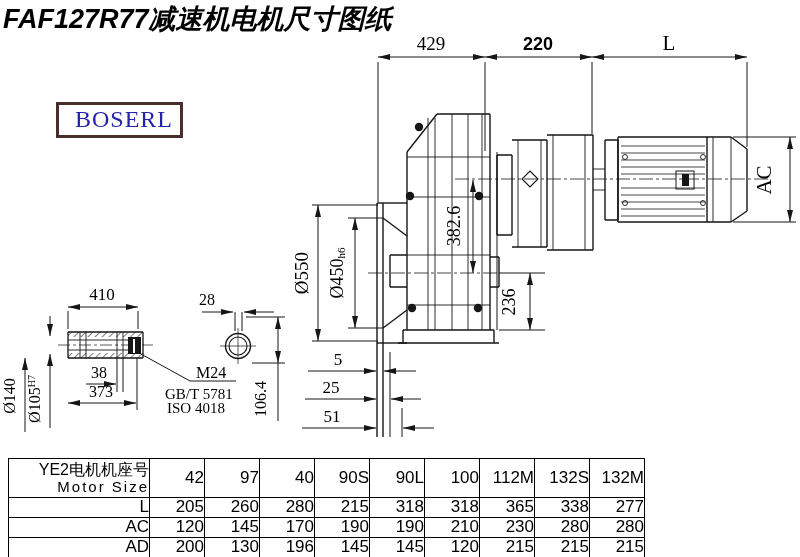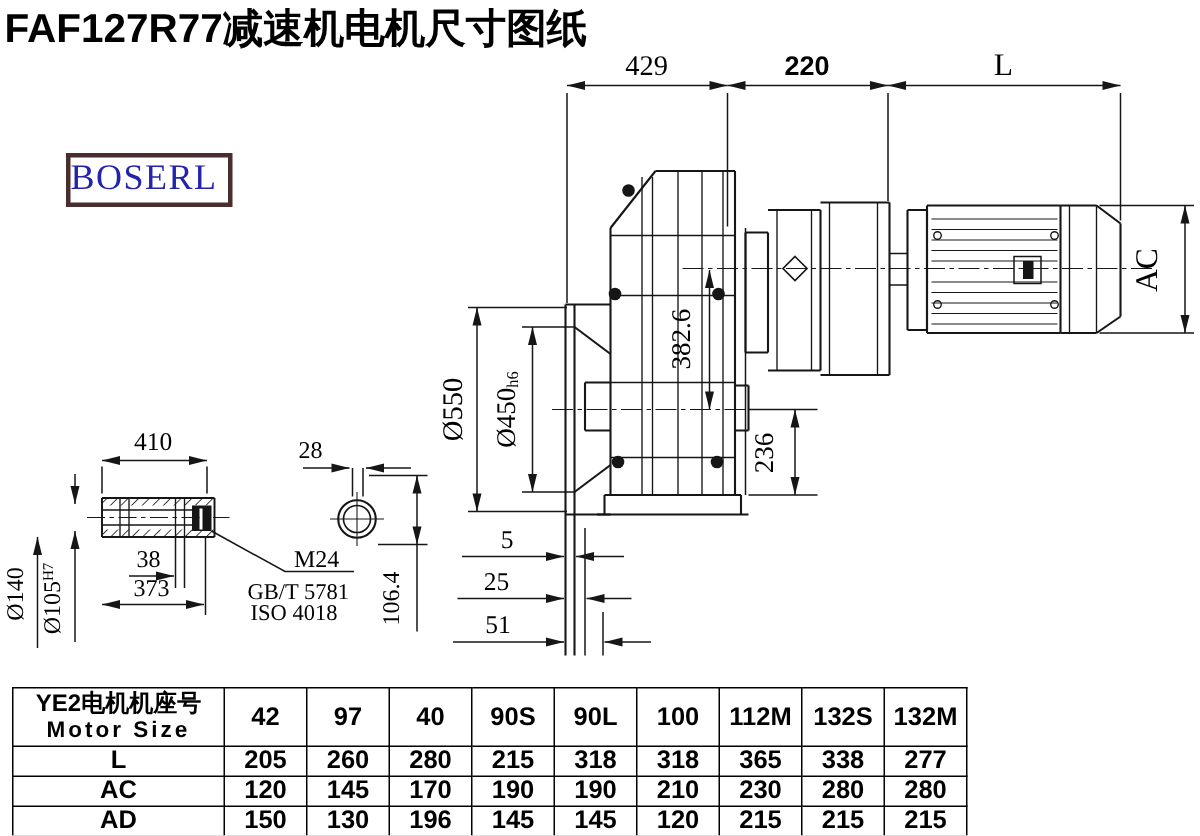--- a/index.html
+++ b/index.html
@@ -1,27 +1,27 @@
 <!DOCTYPE html>
 <html><head>
 <meta charset="utf-8">
 <style>
   html,body{margin:0;padding:0;background:#fff;}
   .page{position:relative;width:800px;height:557px;background:#fff;overflow:hidden;
         font-family:"Liberation Sans","DejaVu Sans",sans-serif;color:#000;}
-  .title{position:absolute;left:3px;top:1px;font-size:27px;font-weight:700;letter-spacing:0px;white-space:nowrap;}
-  .logo{position:absolute;left:44px;top:102px;border:3px solid #4a2d2d;background:#fff;padding:1px 7px 2px 0;}
+  .title{position:absolute;left:3px;top:1px;font-size:27px;font-weight:700;letter-spacing:0px;white-space:nowrap;font-style:italic;}
+  .logo{position:absolute;left:56px;top:102px;border:3px solid #4a2d2d;background:#fff;padding:1px 7px 2px 16px;}
   .logo span{font-family:"Liberation Serif","DejaVu Serif",serif;font-size:24px;color:#2323ae;letter-spacing:1px;}
   svg.draw{position:absolute;left:0;top:0;}
   svg text{fill:#000;}
   .ser{font-family:"Liberation Serif","DejaVu Serif",serif;}
   .sanb{font-family:"Liberation Sans",sans-serif;font-weight:700;}
   table.size{position:absolute;left:8px;top:458px;border-collapse:collapse;table-layout:fixed;width:630px;}
-  table.size th,table.size td{border:1px solid #000;text-align:center;vertical-align:middle;
-      padding:0;font-weight:700;font-size:17px;width:54px;line-height:1.1;}
+  table.size th,table.size td{border:1px solid #000;text-align:right;vertical-align:middle;
+      padding:0;font-weight:400;font-size:17px;width:54px;line-height:1.1;}
   table.size .c0{width:140px;}
   table.size tr.hd th{height:38px;}
   table.size tr.dr td{height:19px;}
   .hcn{font-size:16px;}
   .hen{font-size:15px;letter-spacing:2px;}
 </style>
 </head>
 <body>
 
 <div class="page">
@@ -251,21 +251,21 @@
           <td>170</td>
           <td>190</td>
           <td>190</td>
           <td>210</td>
           <td>230</td>
           <td>280</td>
           <td>280</td>
         </tr>
         <tr class="dr">
           <td class="c0">AD</td>
-          <td>150</td>
+          <td>200</td>
           <td>130</td>
           <td>196</td>
           <td>145</td>
           <td>145</td>
           <td>120</td>
           <td>215</td>
           <td>215</td>
           <td>215</td>
         </tr>
       </tbody>

